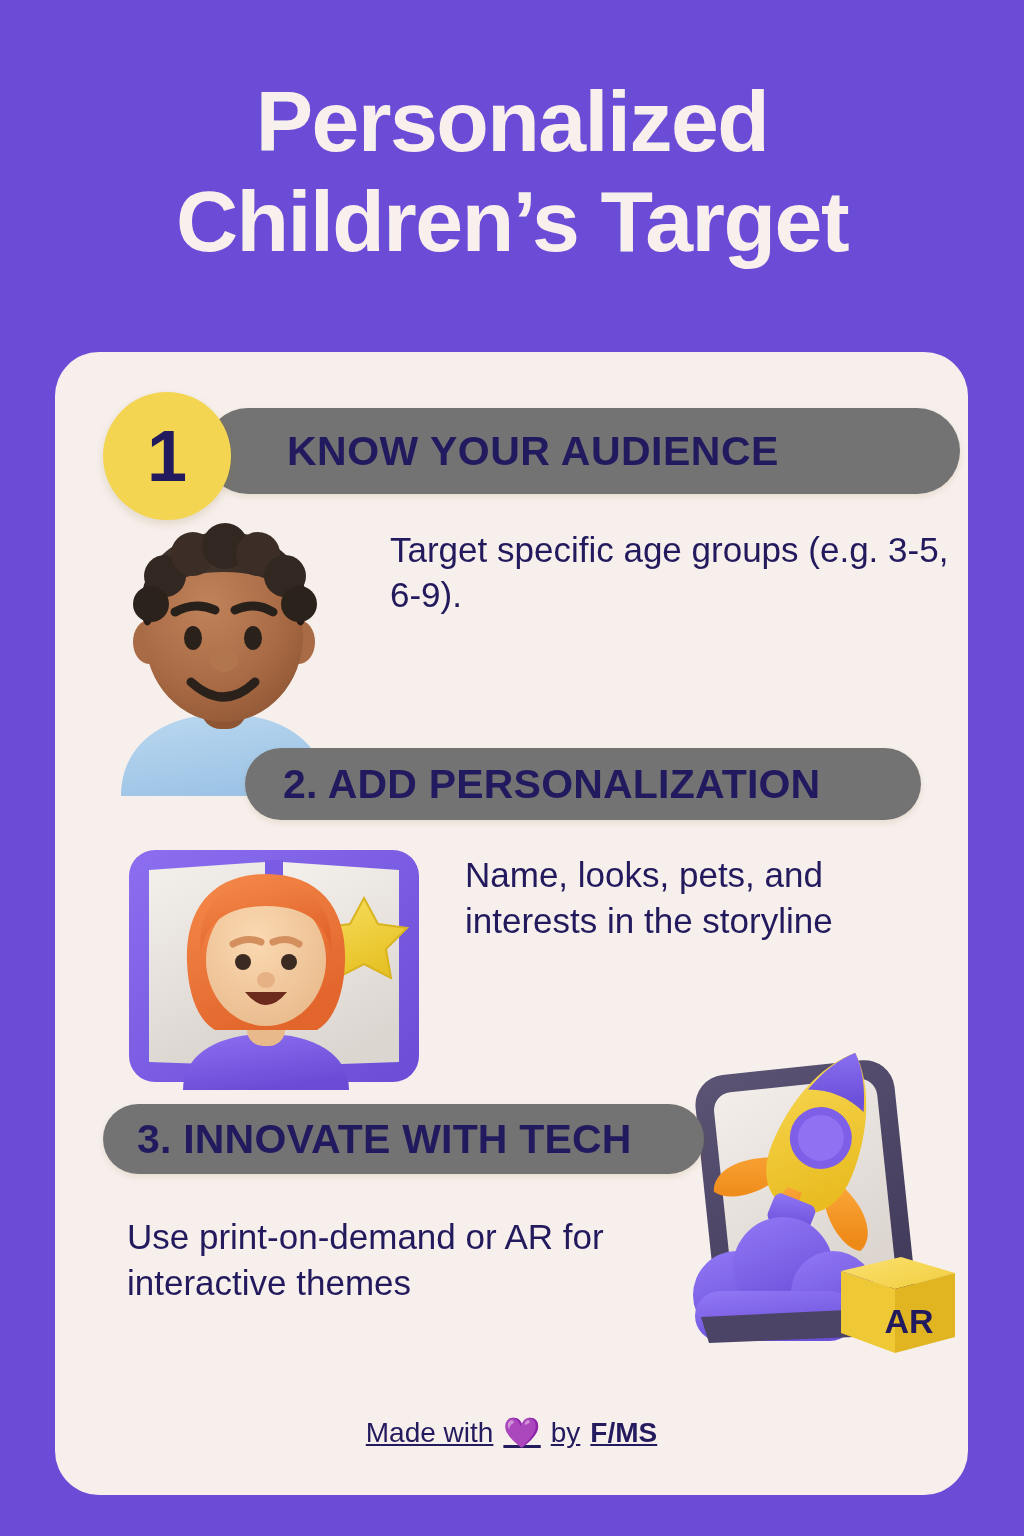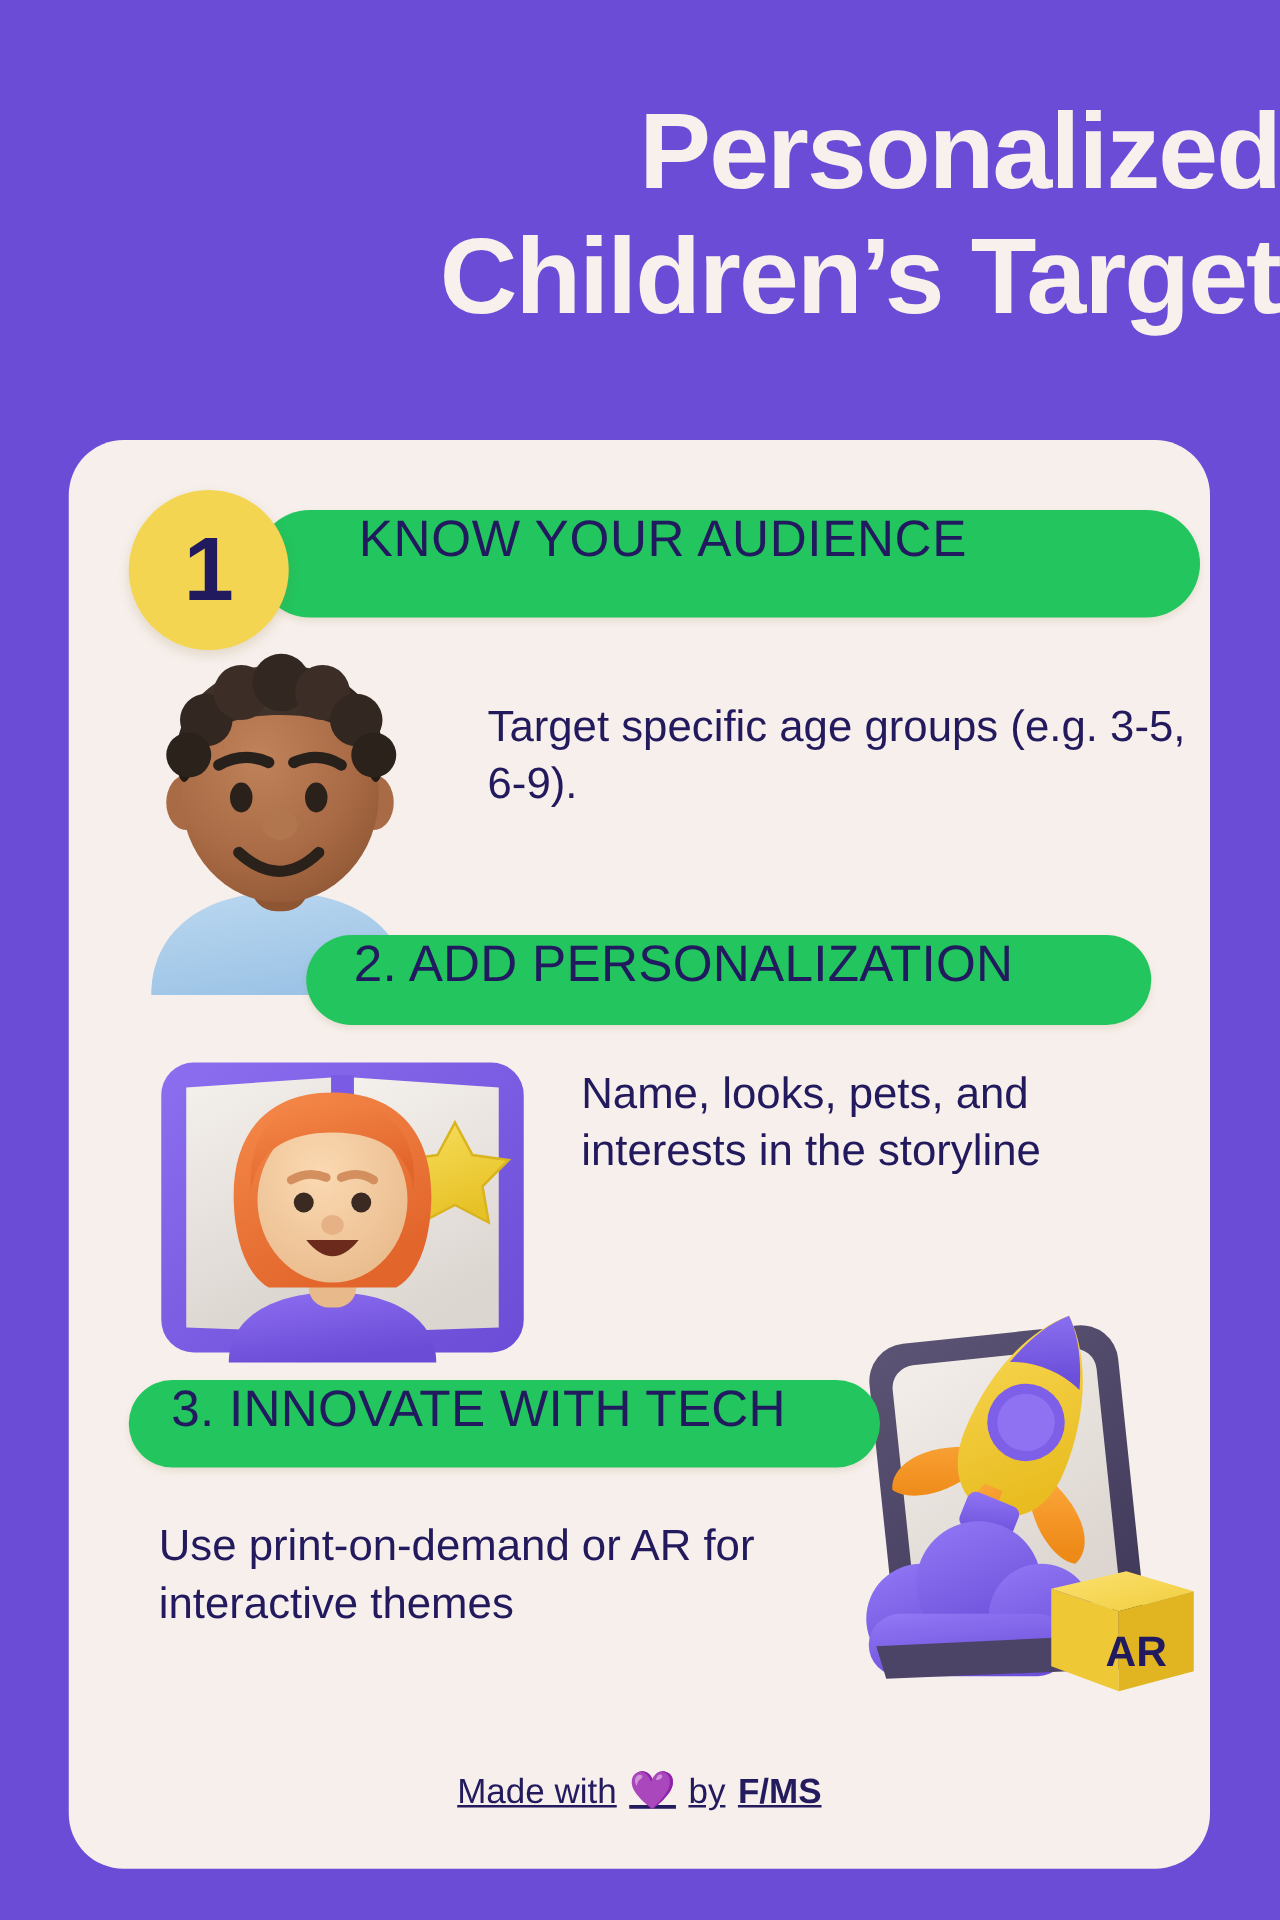--- a/index.html
+++ b/index.html
@@ -15,21 +15,21 @@
     font-family: "Liberation Sans", sans-serif;
     position: relative;
   }
 
   
   .poster-title {
     position: absolute;
     top: 78px;
     left: 0;
     width: 1024px;
-    text-align: right;
+    text-align: center;
     color: #F7F0EC;
     font-size: 86px;
     font-weight: bold;
     line-height: 1.0;
     letter-spacing: -1.5px;
   }
   .poster-title .line { display: block; }
   .poster-title .line-2 { margin-top: 14px; }
 
   
@@ -39,25 +39,26 @@
     top: 352px;
     width: 913px;
     height: 1143px;
     background: #F6EFEB;
     border-radius: 44px;
   }
 
   
   .pill {
     position: absolute;
-    background: #22c55e;
+    background: #737373;
     border-radius: 999px;
     display: flex;
+    align-items: center;
     color: #221A5E;
-    font-weight: normal;
+    font-weight: bold;
     white-space: nowrap;
     box-shadow: 0 3px 6px rgba(140,110,40,0.13);
   }
 
   
   .badge-1 {
     position: absolute;
     left: 48px;
     top: 40px;
     width: 128px;
@@ -84,21 +85,20 @@
     z-index: 2;
   }
   .body-1 {
     position: absolute;
     left: 335px;
     top: 176px;
     width: 560px;
     color: #231A5E;
     font-size: 35px;
     line-height: 1.28;
-    margin-top: 32px;
   }
 
   
   .pill-2 {
     left: 190px;
     top: 396px;
     width: 676px;
     height: 72px;
     padding-left: 38px;
     font-size: 41px;

